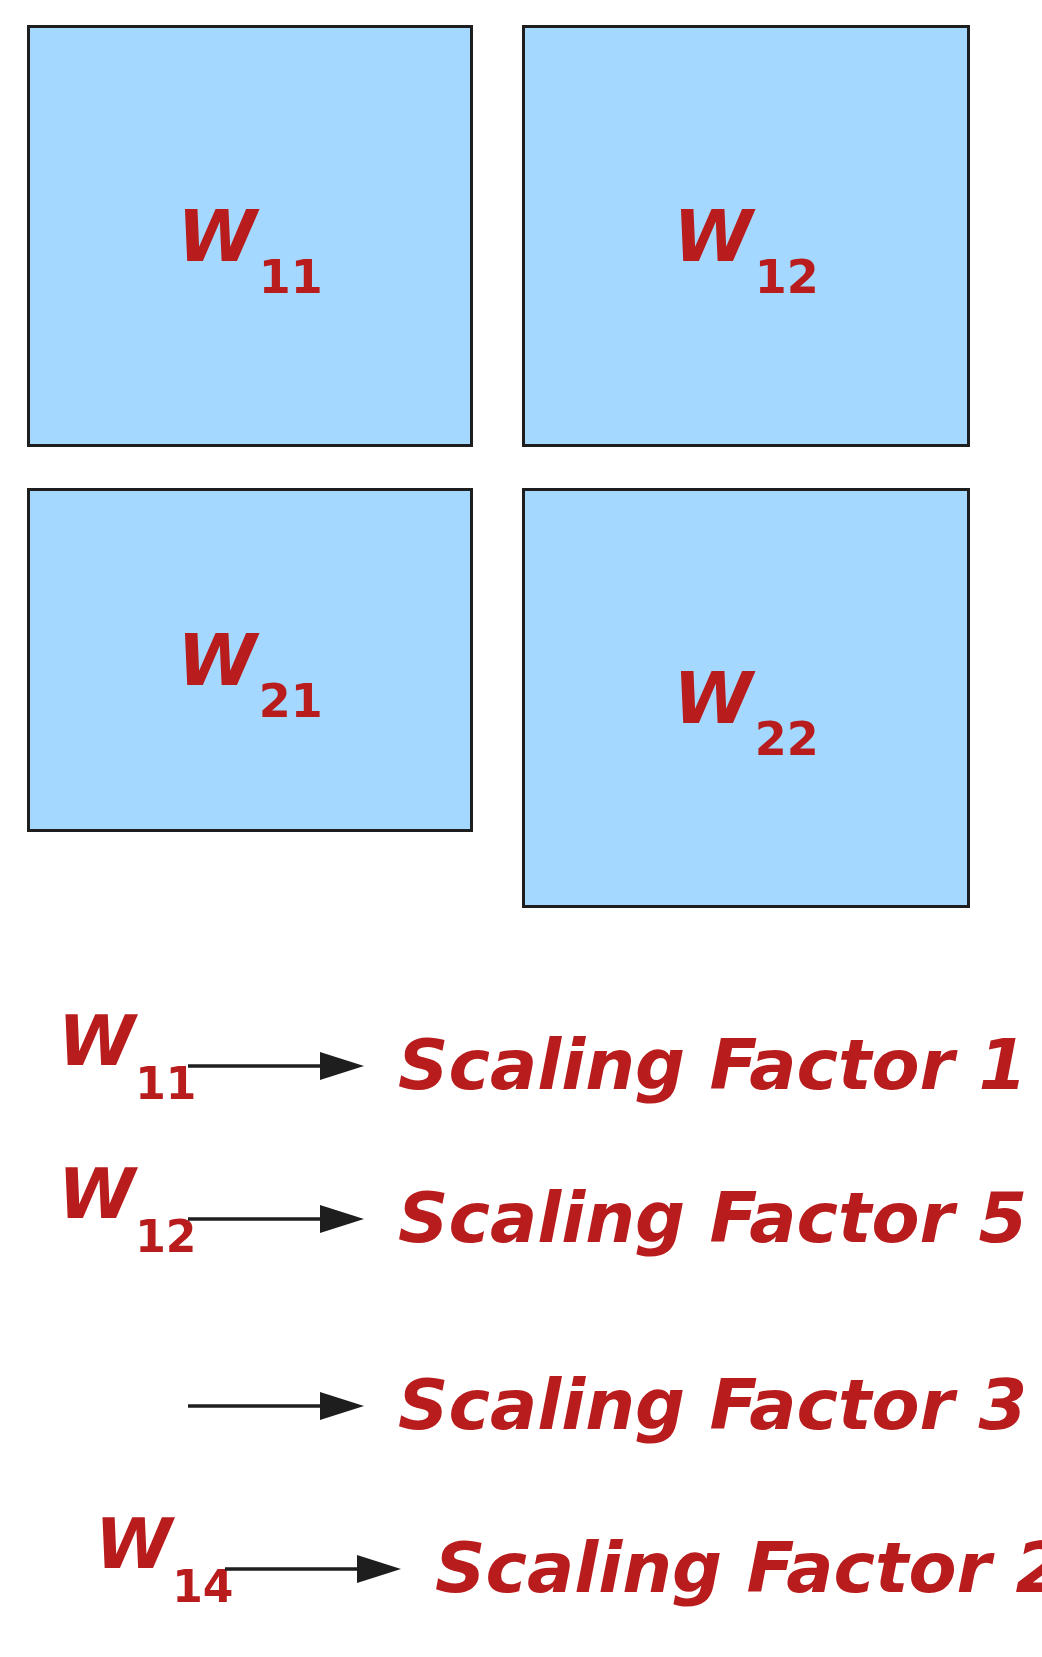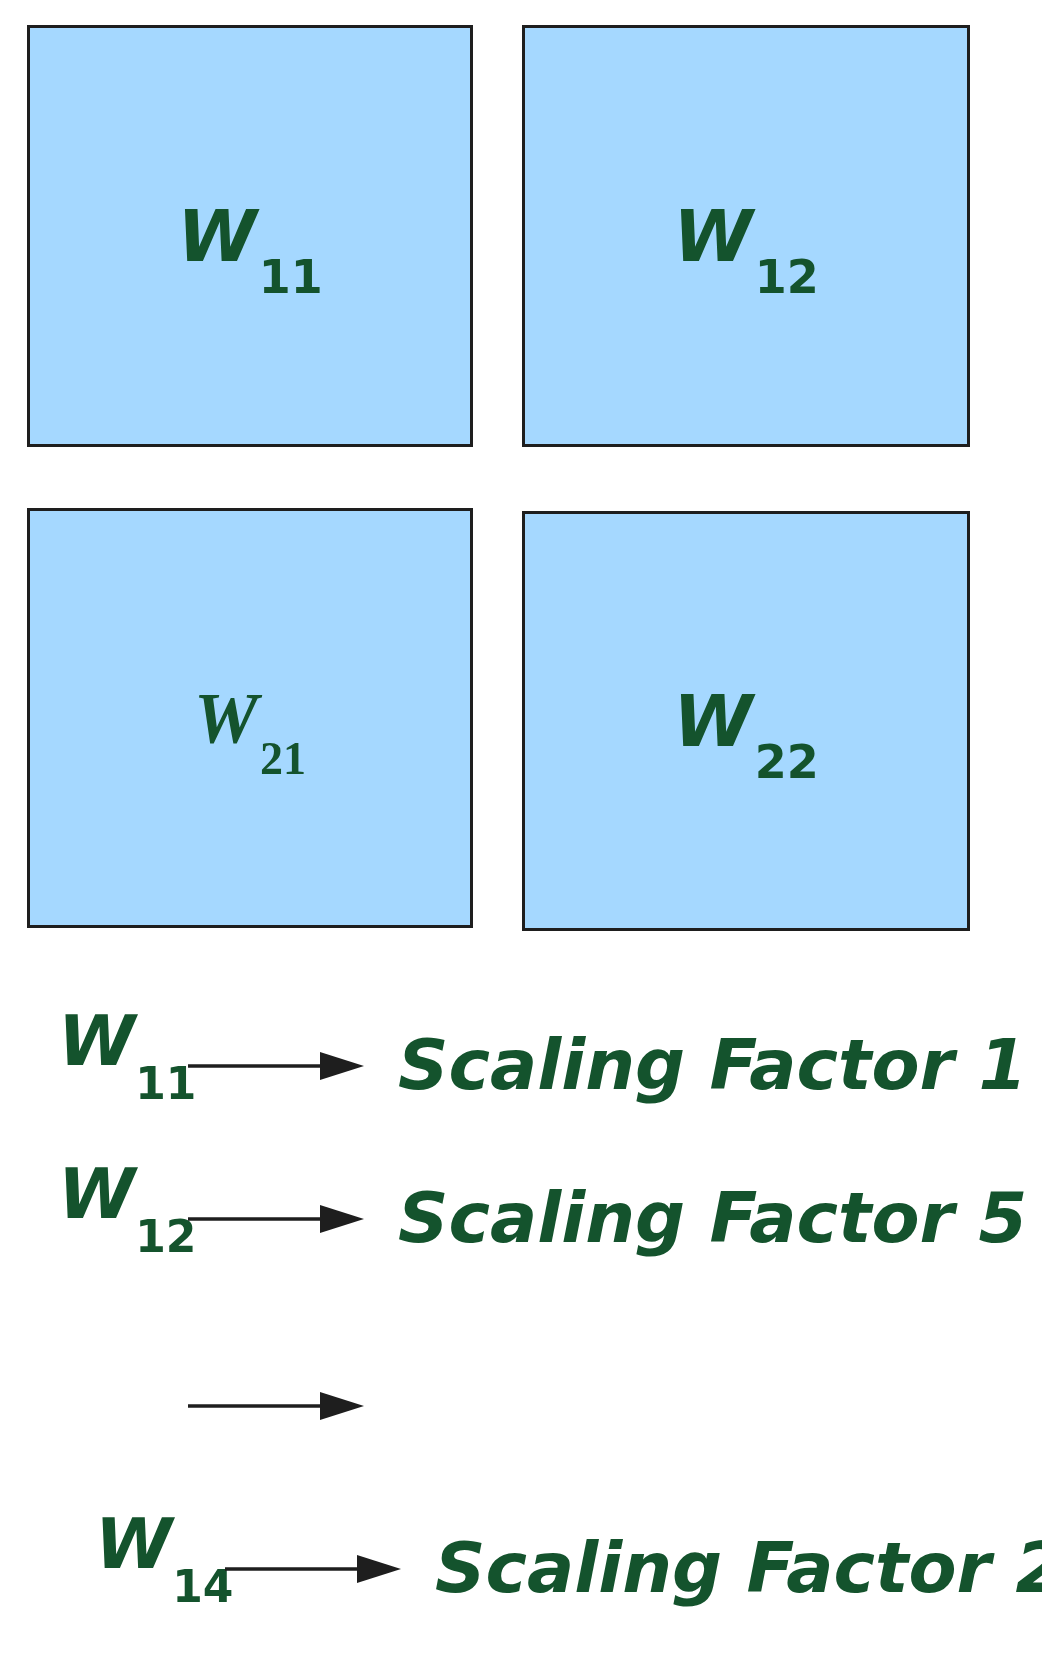--- a/index.html
+++ b/index.html
@@ -7,36 +7,36 @@
     padding: 0;
     background: #ffffff;
     font-family: "DejaVu Sans", sans-serif;
   }
   .canvas {
     position: relative;
     width: 1042px;
     height: 1657px;
     background: #ffffff;
     overflow: hidden;
-    color: #14532d;
+    color: #b91c1c;
   }
   
   .block {
     position: absolute;
     background: #a5d8ff;
     border: 3px solid #1e1e1e;
     box-sizing: border-box;
     display: flex;
     align-items: center;
     justify-content: center;
   }
   .block-s1 { left: 27px;  top: 25px;  width: 446px; height: 422px; }
   .block-s2 { left: 522px; top: 25px;  width: 448px; height: 422px; }
-  .block-s3 { left: 27px;  top: 508px; width: 446px; height: 420px; font-family: Liberation Serif, serif; }
-  .block-s4 { left: 522px; top: 488px; width: 448px; height: 420px; margin-top: 23px; }
+  .block-s3 { left: 27px;  top: 488px; width: 446px; height: 344px; }
+  .block-s4 { left: 522px; top: 488px; width: 448px; height: 420px; }
 
   .wlabel {
     white-space: nowrap;
     line-height: 1;
   }
   .wlabel .base {
     font-size: 72px;
     font-style: italic;
     font-weight: 700;
     letter-spacing: -2px;
@@ -141,20 +141,21 @@
       <polygon points="134,3 178,17 134,31" fill="#1e1e1e"></polygon>
     </svg>
     <div class="target">Scaling Factor 5</div>
   </div>
 
   <div class="legend-row row-3">
     <svg class="arrow" width="180" height="34" viewBox="0 0 180 34">
       <line x1="2" y1="17" x2="136" y2="17" stroke="#1e1e1e" stroke-width="3.5"></line>
       <polygon points="134,3 178,17 134,31" fill="#1e1e1e"></polygon>
     </svg>
+    <div class="target">Scaling Factor 3</div>
   </div>
 
   <div class="legend-row row-4">
     <div class="wlabel">
       <span class="base">W</span><span class="sub">14</span>
     </div>
     <svg class="arrow" width="180" height="34" viewBox="0 0 180 34">
       <line x1="2" y1="17" x2="136" y2="17" stroke="#1e1e1e" stroke-width="3.5"></line>
       <polygon points="134,3 178,17 134,31" fill="#1e1e1e"></polygon>
     </svg>

